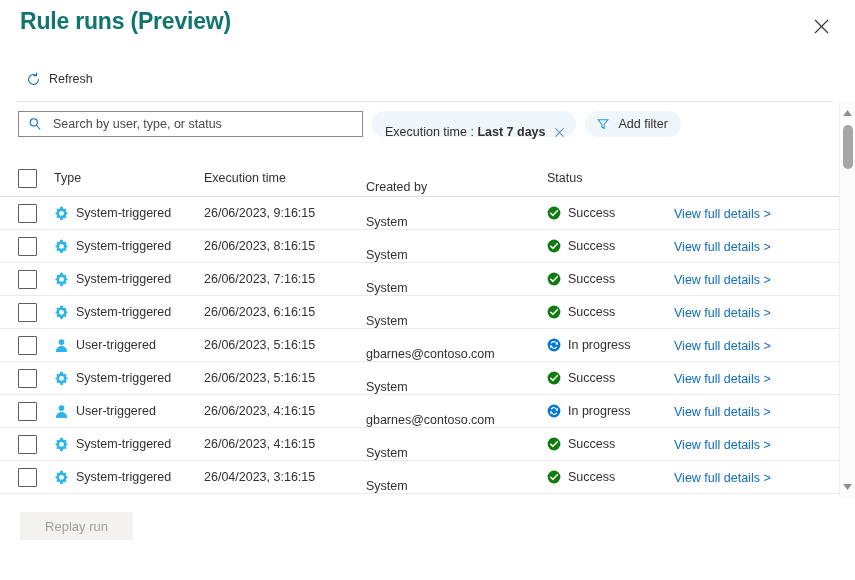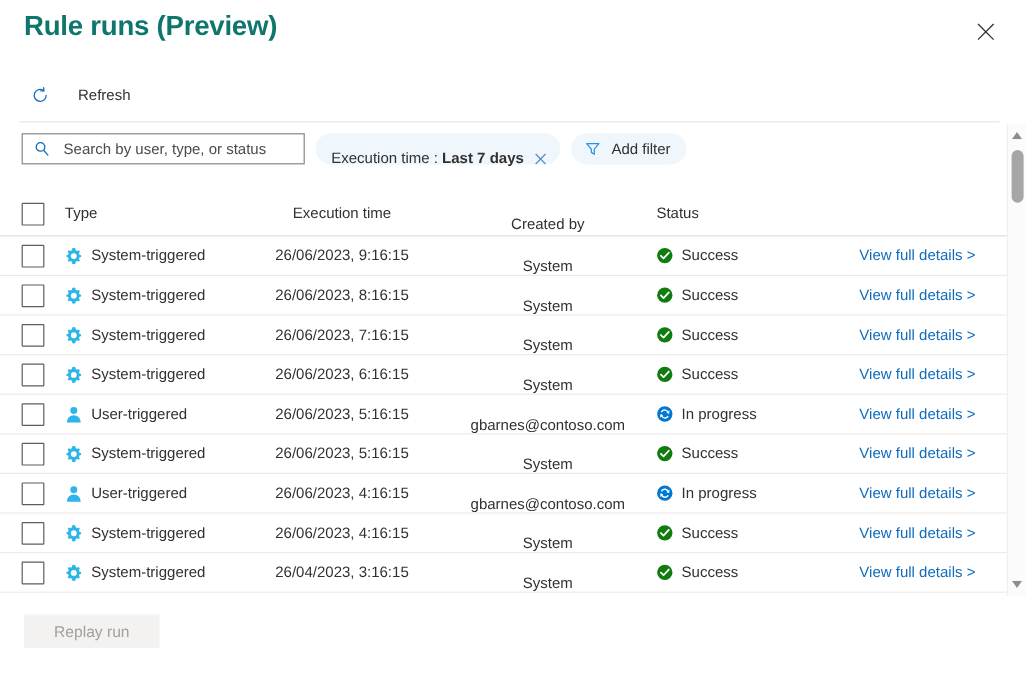--- a/index.html
+++ b/index.html
@@ -67,21 +67,21 @@
     position: absolute;
     left: 20px;
     top: 66px;
     display: flex;
     align-items: center;
     gap: 8px;
   }
   .cmd-button {
     display: flex;
     align-items: center;
-    gap: 24px;
+    gap: 8px;
     height: 26px;
     padding: 0 6px;
     background: transparent;
     border: 0;
     font-size: 12.5px;
     color: #323130;
     cursor: pointer;
     font-family: "Liberation Sans", sans-serif;
   }
   .cmd-icon {
@@ -106,21 +106,21 @@
   .filterbar {
     position: absolute;
     left: 18px;
     top: 111px;
     display: flex;
     align-items: center;
     gap: 9px;
   }
   .search-box {
     position: relative;
-    width: 236px;
+    width: 345px;
     height: 26px;
     border: 1px solid #8a8886;
     background: #ffffff;
     display: flex;
     align-items: center;
     box-sizing: border-box;
   }
   .search-icon {
     width: 14px;
     height: 14px;
@@ -196,21 +196,20 @@
     top: 160px;
     right: 0;
     height: 337px;
   }
   .grid-row {
     display: flex;
     align-items: center;
     height: 33px;
     border-bottom: 1px solid #edebe9;
     box-sizing: border-box;
-    text-align: center;
   }
   .grid-header {
     height: 37px;
     border-bottom: 1px solid #e1dfdd;
     font-size: 12.5px;
     color: #323130;
   }
   .col-check {
     width: 54px;
     flex: 0 0 54px;

